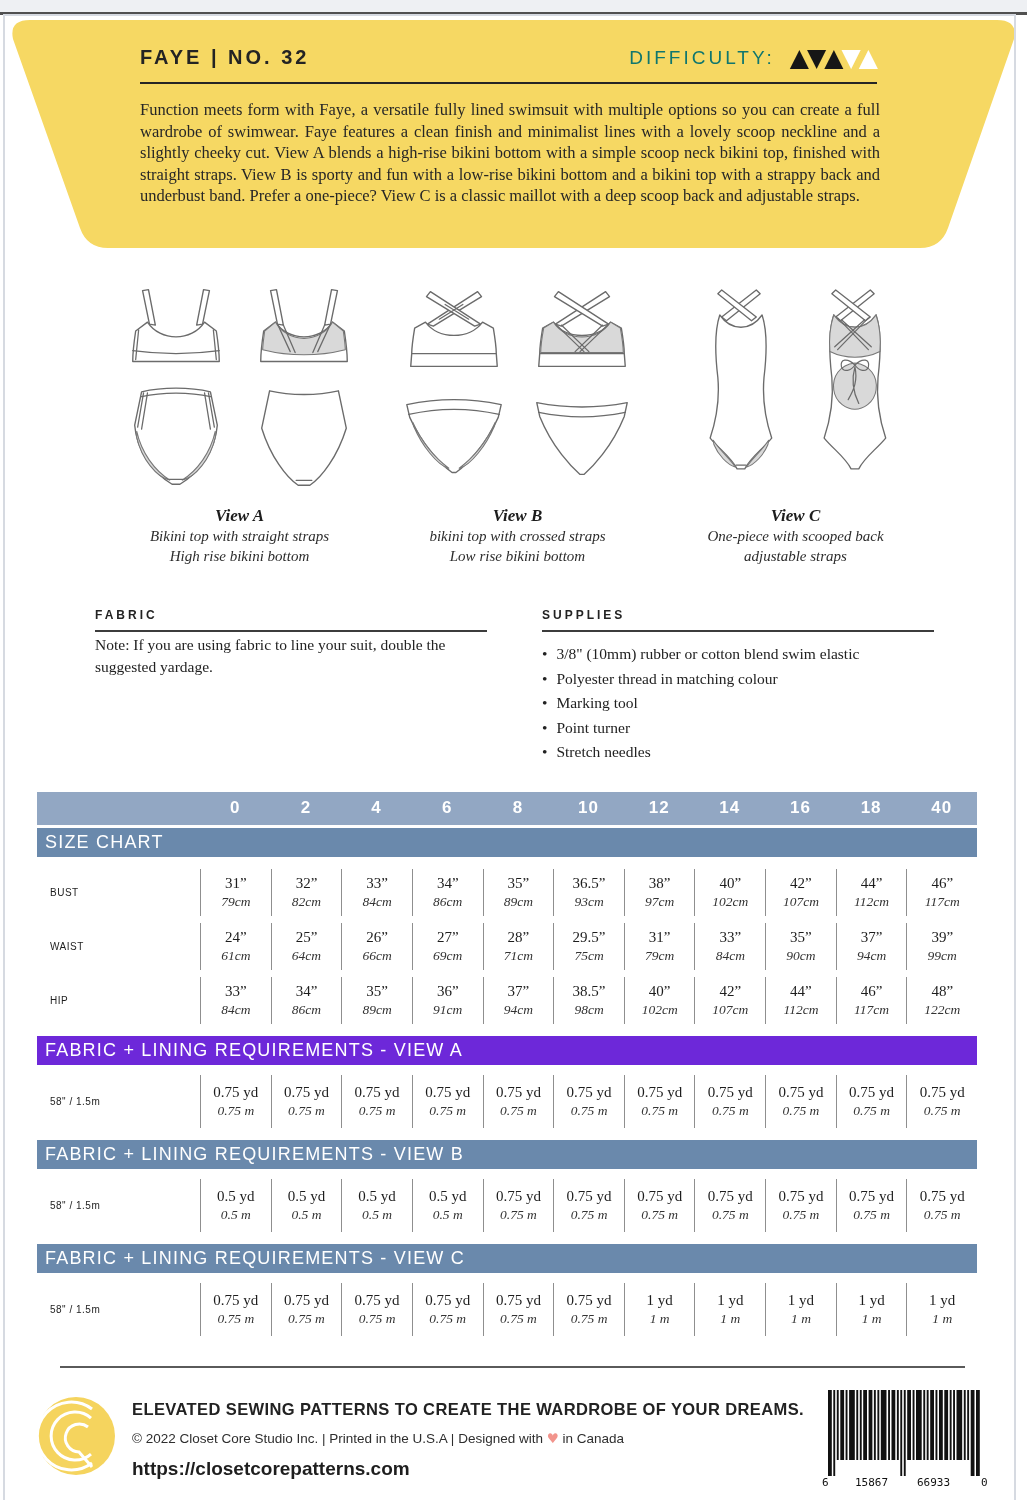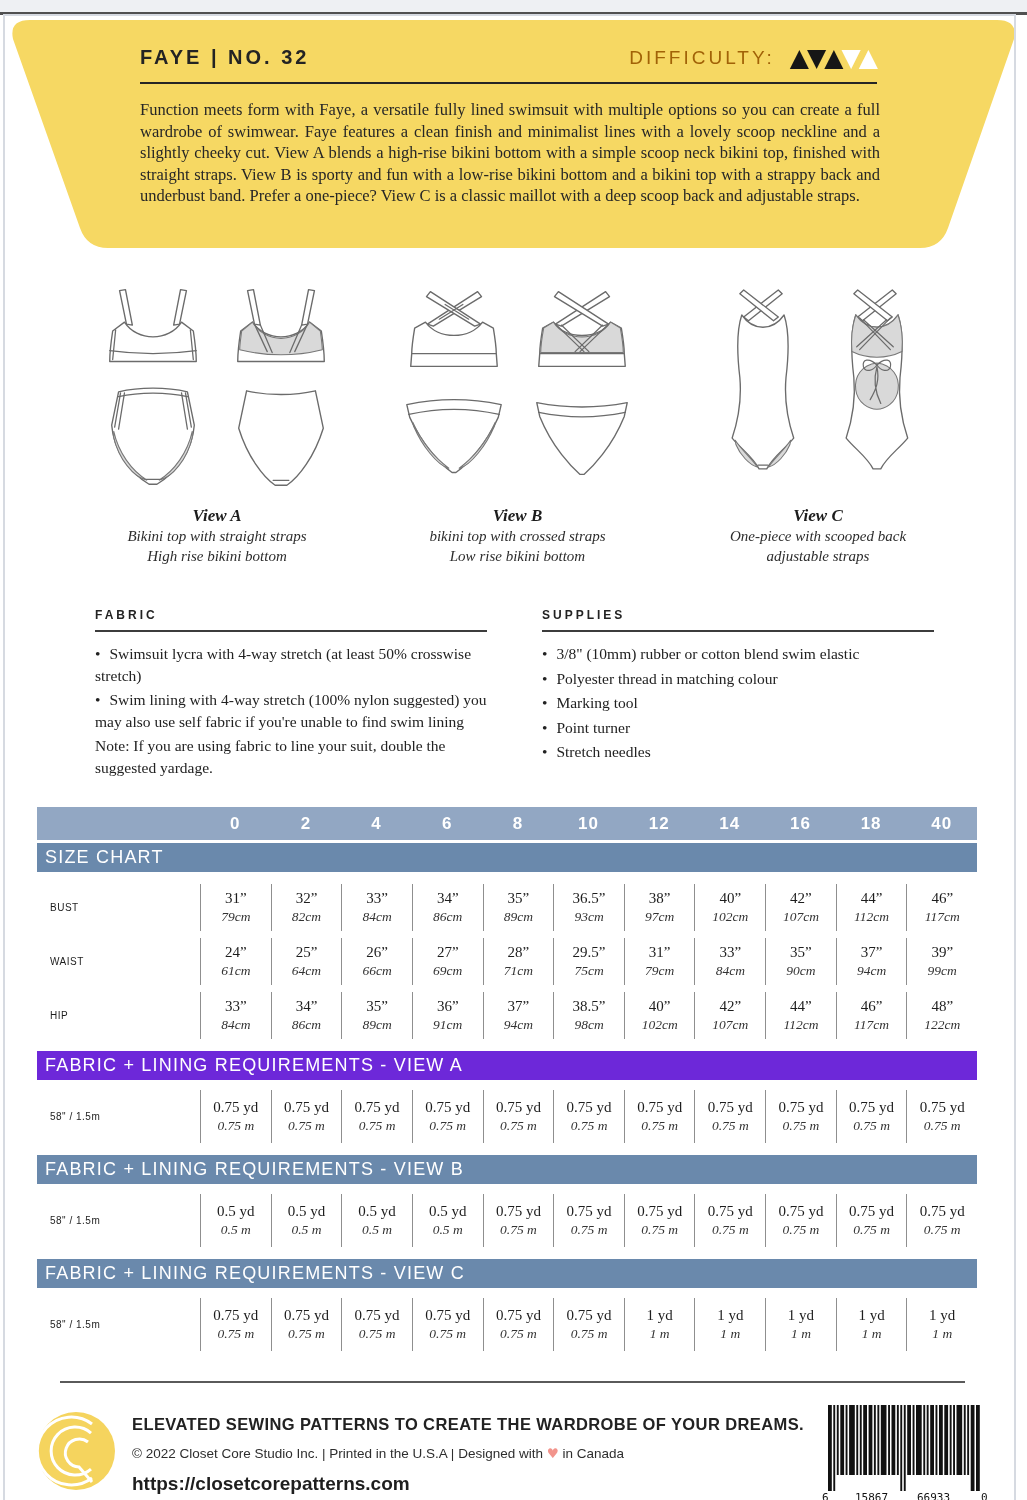--- a/index.html
+++ b/index.html
@@ -9,28 +9,28 @@
   .frame{position:absolute;top:2px;left:3px;right:11px;bottom:4px;border:2px solid #d6dae1;pointer-events:none;}
 
   
   .banner{position:relative;height:250px;}
   .banner-shape{position:absolute;top:0;left:0;width:1027px;height:250px;}
   .banner-inner{position:relative;padding-top:33px;}
   .banner-row{display:flex;justify-content:space-between;align-items:center;margin:0 150px 0 140px;}
   h1.title{margin:0;font-family:"Liberation Sans",sans-serif;font-size:20px;font-weight:700;
            letter-spacing:3px;color:#232323;}
   .difficulty{display:flex;align-items:center;gap:16px;}
-  .diff-label{font-family:"Liberation Sans",sans-serif;font-size:19px;letter-spacing:3px;color:#a16207;}
+  .diff-label{font-family:"Liberation Sans",sans-serif;font-size:19px;letter-spacing:3px;color:#0f766e;}
   .tris{display:flex;align-items:center;}
   .tri{font-family:"DejaVu Sans",sans-serif;font-size:25px;line-height:1;margin:0 -1px;}
   .banner-rule{height:2px;background:#252525;margin:12px 150px 0 140px;}
   p.desc{margin:15px 147px 0 140px;font-size:16.5px;line-height:21.5px;text-align:justify;color:#262626;}
 
   
-  .views{display:flex;justify-content:space-between;padding:0 70px 0 78px;margin-top:22px;}
+  .views{display:flex;justify-content:center;padding:0 70px 0 78px;margin-top:22px;}
   .view-group{width:278px;display:flex;flex-direction:column;align-items:center;}
   .figs{height:214px;display:flex;align-items:flex-start;justify-content:center;}
   .figs-grid{display:grid;grid-template-columns:auto auto;gap:4px 10px;}
   .fw{fill:#fff;stroke:#6b6b6b;stroke-width:1.4px;stroke-linejoin:round;}
   .fg{fill:#d9d9d9;stroke:#777;stroke-width:1.1px;}
   .ln{fill:none;stroke:#6b6b6b;stroke-width:1.3px;stroke-linecap:round;}
   .caption{margin-top:8px;text-align:center;}
   .cap-name{font-size:17px;font-weight:700;font-style:italic;}
   .cap-line{font-size:15px;font-style:italic;line-height:20px;color:#2c2c2c;}
 
@@ -209,25 +209,20 @@
         <div class="cap-name">View C</div>
         <div class="cap-line">One-piece with scooped back</div>
         <div class="cap-line">adjustable straps</div>
       </div>
     </div>
   </section>
 
   <section class="cols">
     <div class="col left">
       <h3>FABRIC</h3>
-      <div class="list">
-
-      <p class="bullet"><span>Swimsuit lycra with 4-way stretch (at least 50% crosswise stretch)</span></p>
-          <p class="bullet"><span>Swim lining with 4-way stretch (100% nylon suggested) you may also use self fabric if you're unable to find swim lining</span></p>
-        </div>
       <p class="note">Note: If you are using fabric to line your suit, double the suggested yardage.</p>
     </div>
     <div class="col right">
       <h3>SUPPLIES</h3>
       <div class="list">
 
       <p class="bullet"><span class="lead"></span><span>3/8" (10mm) rubber or cotton blend swim elastic</span></p>
           <p class="bullet"><span class="lead"></span><span>Polyester thread in matching colour</span></p>
           <p class="bullet"><span class="lead"></span><span>Marking tool</span></p>
           <p class="bullet"><span class="lead"></span><span>Point turner</span></p>

